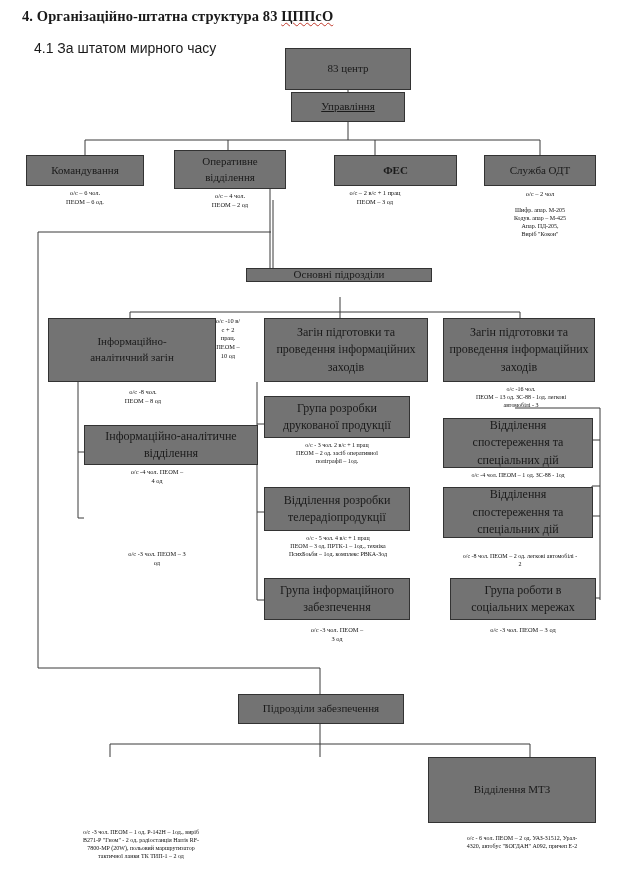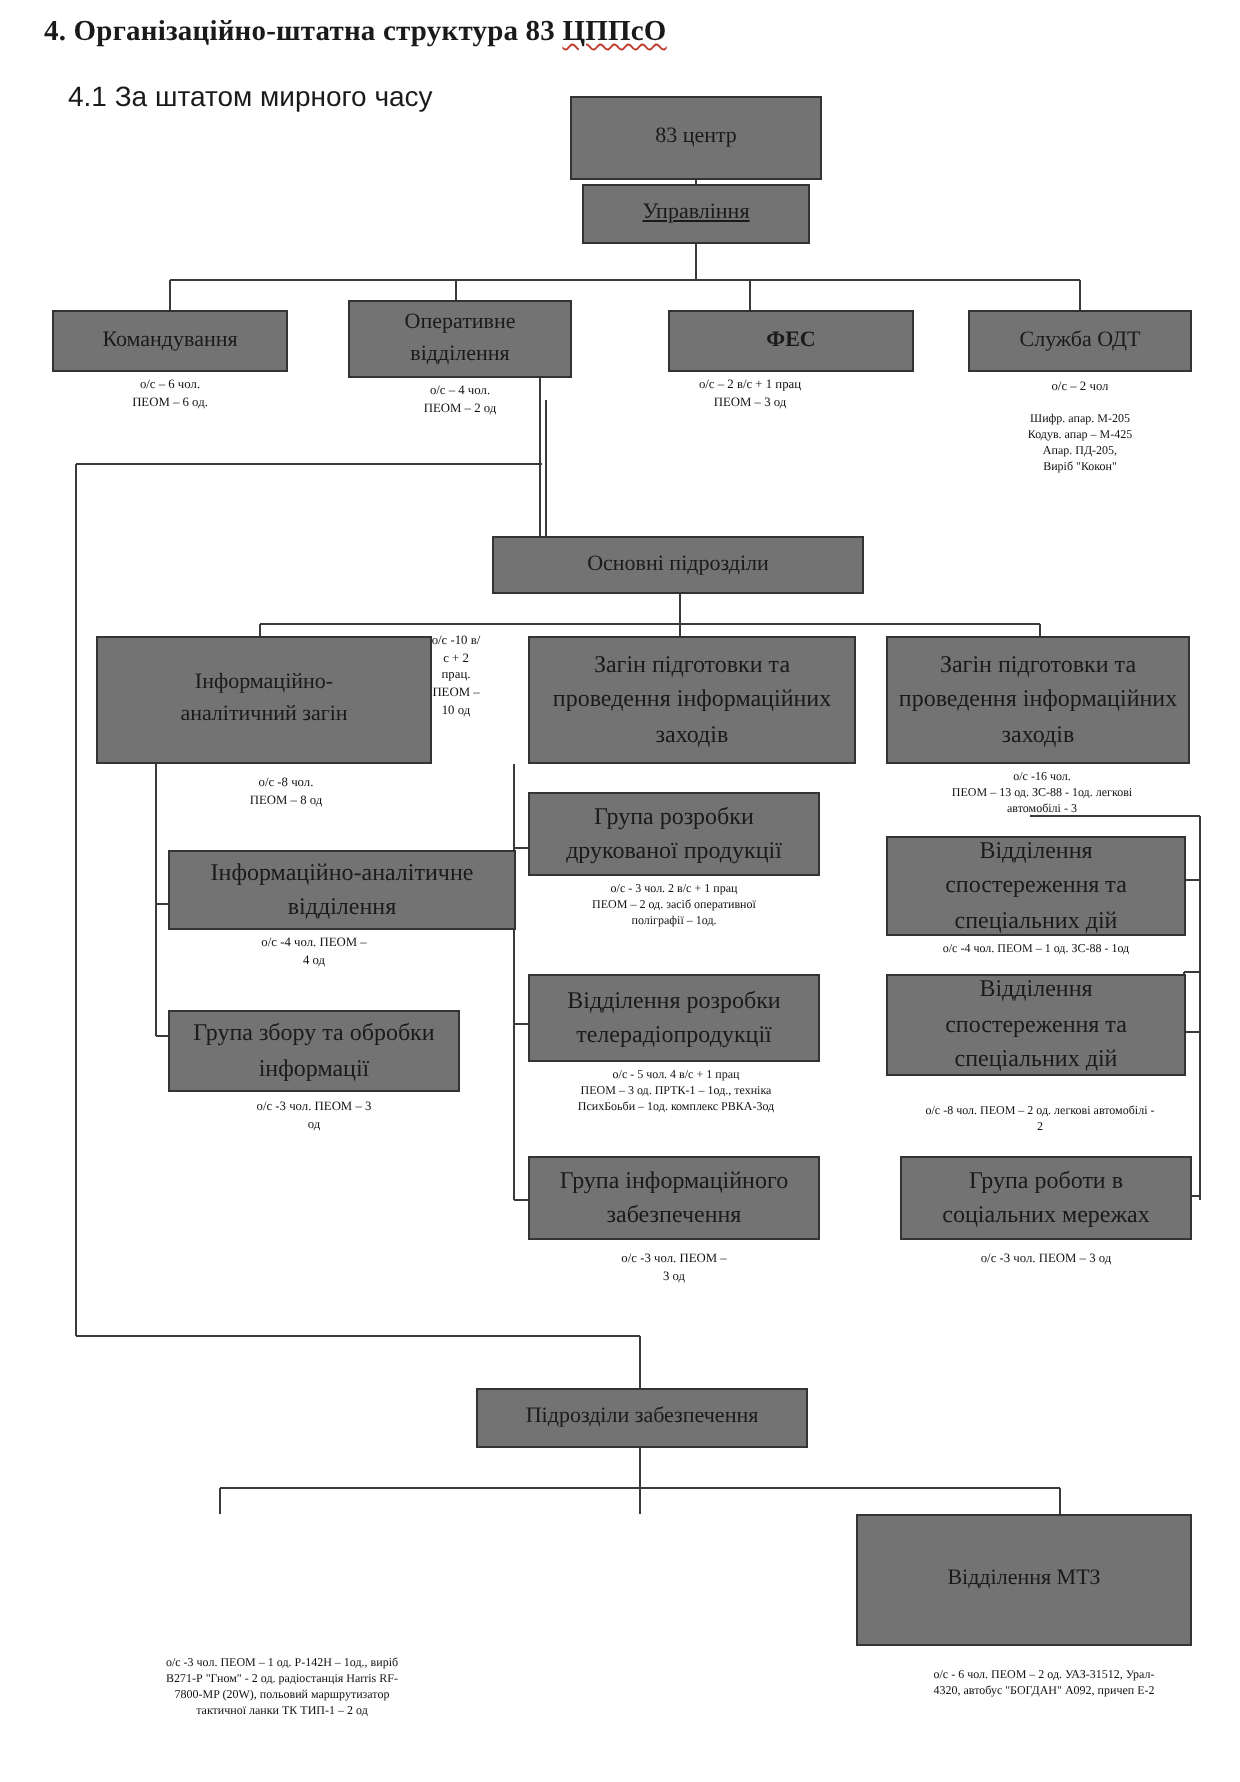--- a/index.html
+++ b/index.html
@@ -149,21 +149,21 @@
 
   <div class="box" style="left:484px; top:155px; width:112px; height:31px;">
     <span>Служба ОДТ</span>
   </div>
   <div class="note" style="left:484px; top:190px; width:112px;">о/с – 2 чол</div>
   <div class="note tiny" style="left:484px; top:206px; width:112px; white-space:pre-line;">Шифр. апар. М-205
 Кодув. апар – М-425
 Апар. ПД-205,
 Виріб "Кокон"</div>
 
-  <div class="box" style="left:246px; top:268px; width:186px; height:29px;">
+  <div class="box" style="left:246px; top:268px; width:186px; height:14px;">
     <span>Основні підрозділи</span>
   </div>
   <div class="note" style="left:208px; top:317px; width:40px; white-space:pre-line;">о/с -10 в/
 с + 2
 прац.
 ПЕОМ –
 10 од</div>
 
   <div class="box" style="left:48px; top:318px; width:168px; height:64px; white-space:pre-line;">
     <span>Інформаційно-
@@ -172,24 +172,20 @@
   <div class="note" style="left:78px; top:388px; width:130px; white-space:pre-line;">о/с -8 чол.
 ПЕОМ – 8 од</div>
 
   <div class="box sm" style="left:84px; top:425px; width:174px; height:40px; white-space:pre-line;">
     <span>Інформаційно-аналітичне
 відділення</span>
   </div>
   <div class="note" style="left:84px; top:468px; width:146px; white-space:pre-line;">о/с -4 чол. ПЕОМ –
 4 од</div>
 
-  <div class="box sm" style="left:84px; top:505px; width:146px; height:41px; white-space:pre-line;">
-    <span>Група збору та обробки
-інформації</span>
-  </div>
   <div class="note" style="left:84px; top:550px; width:146px; white-space:pre-line;">о/с -3 чол. ПЕОМ – 3
 од</div>
 
   <div class="box sm" style="left:264px; top:318px; width:164px; height:64px; white-space:pre-line;">
     <span>Загін підготовки та
 проведення інформаційних
 заходів</span>
   </div>
 
   <div class="box sm" style="left:264px; top:396px; width:146px; height:42px; white-space:pre-line;">

